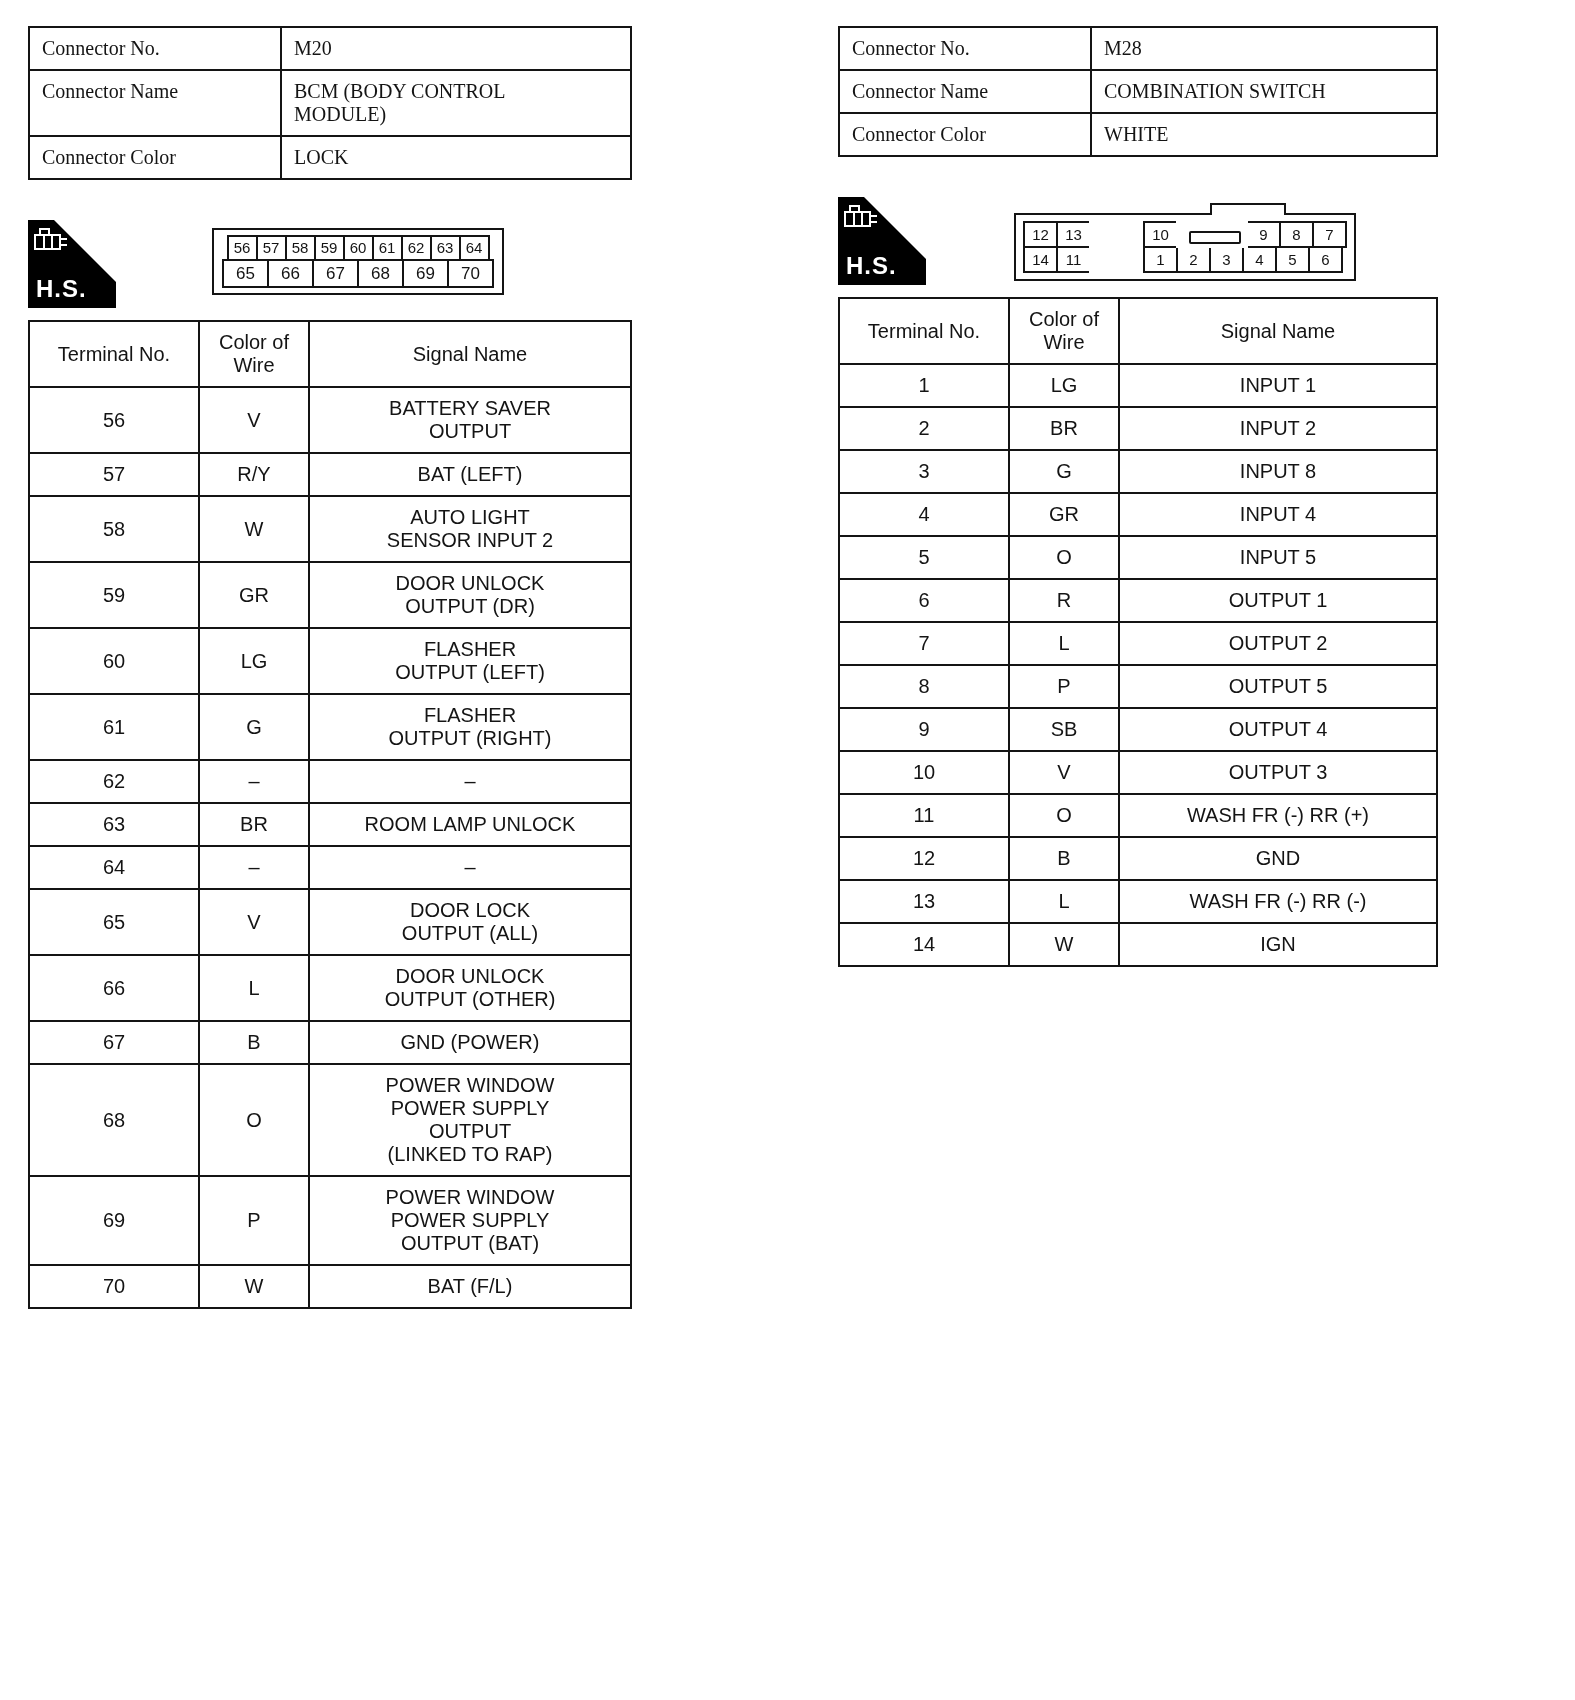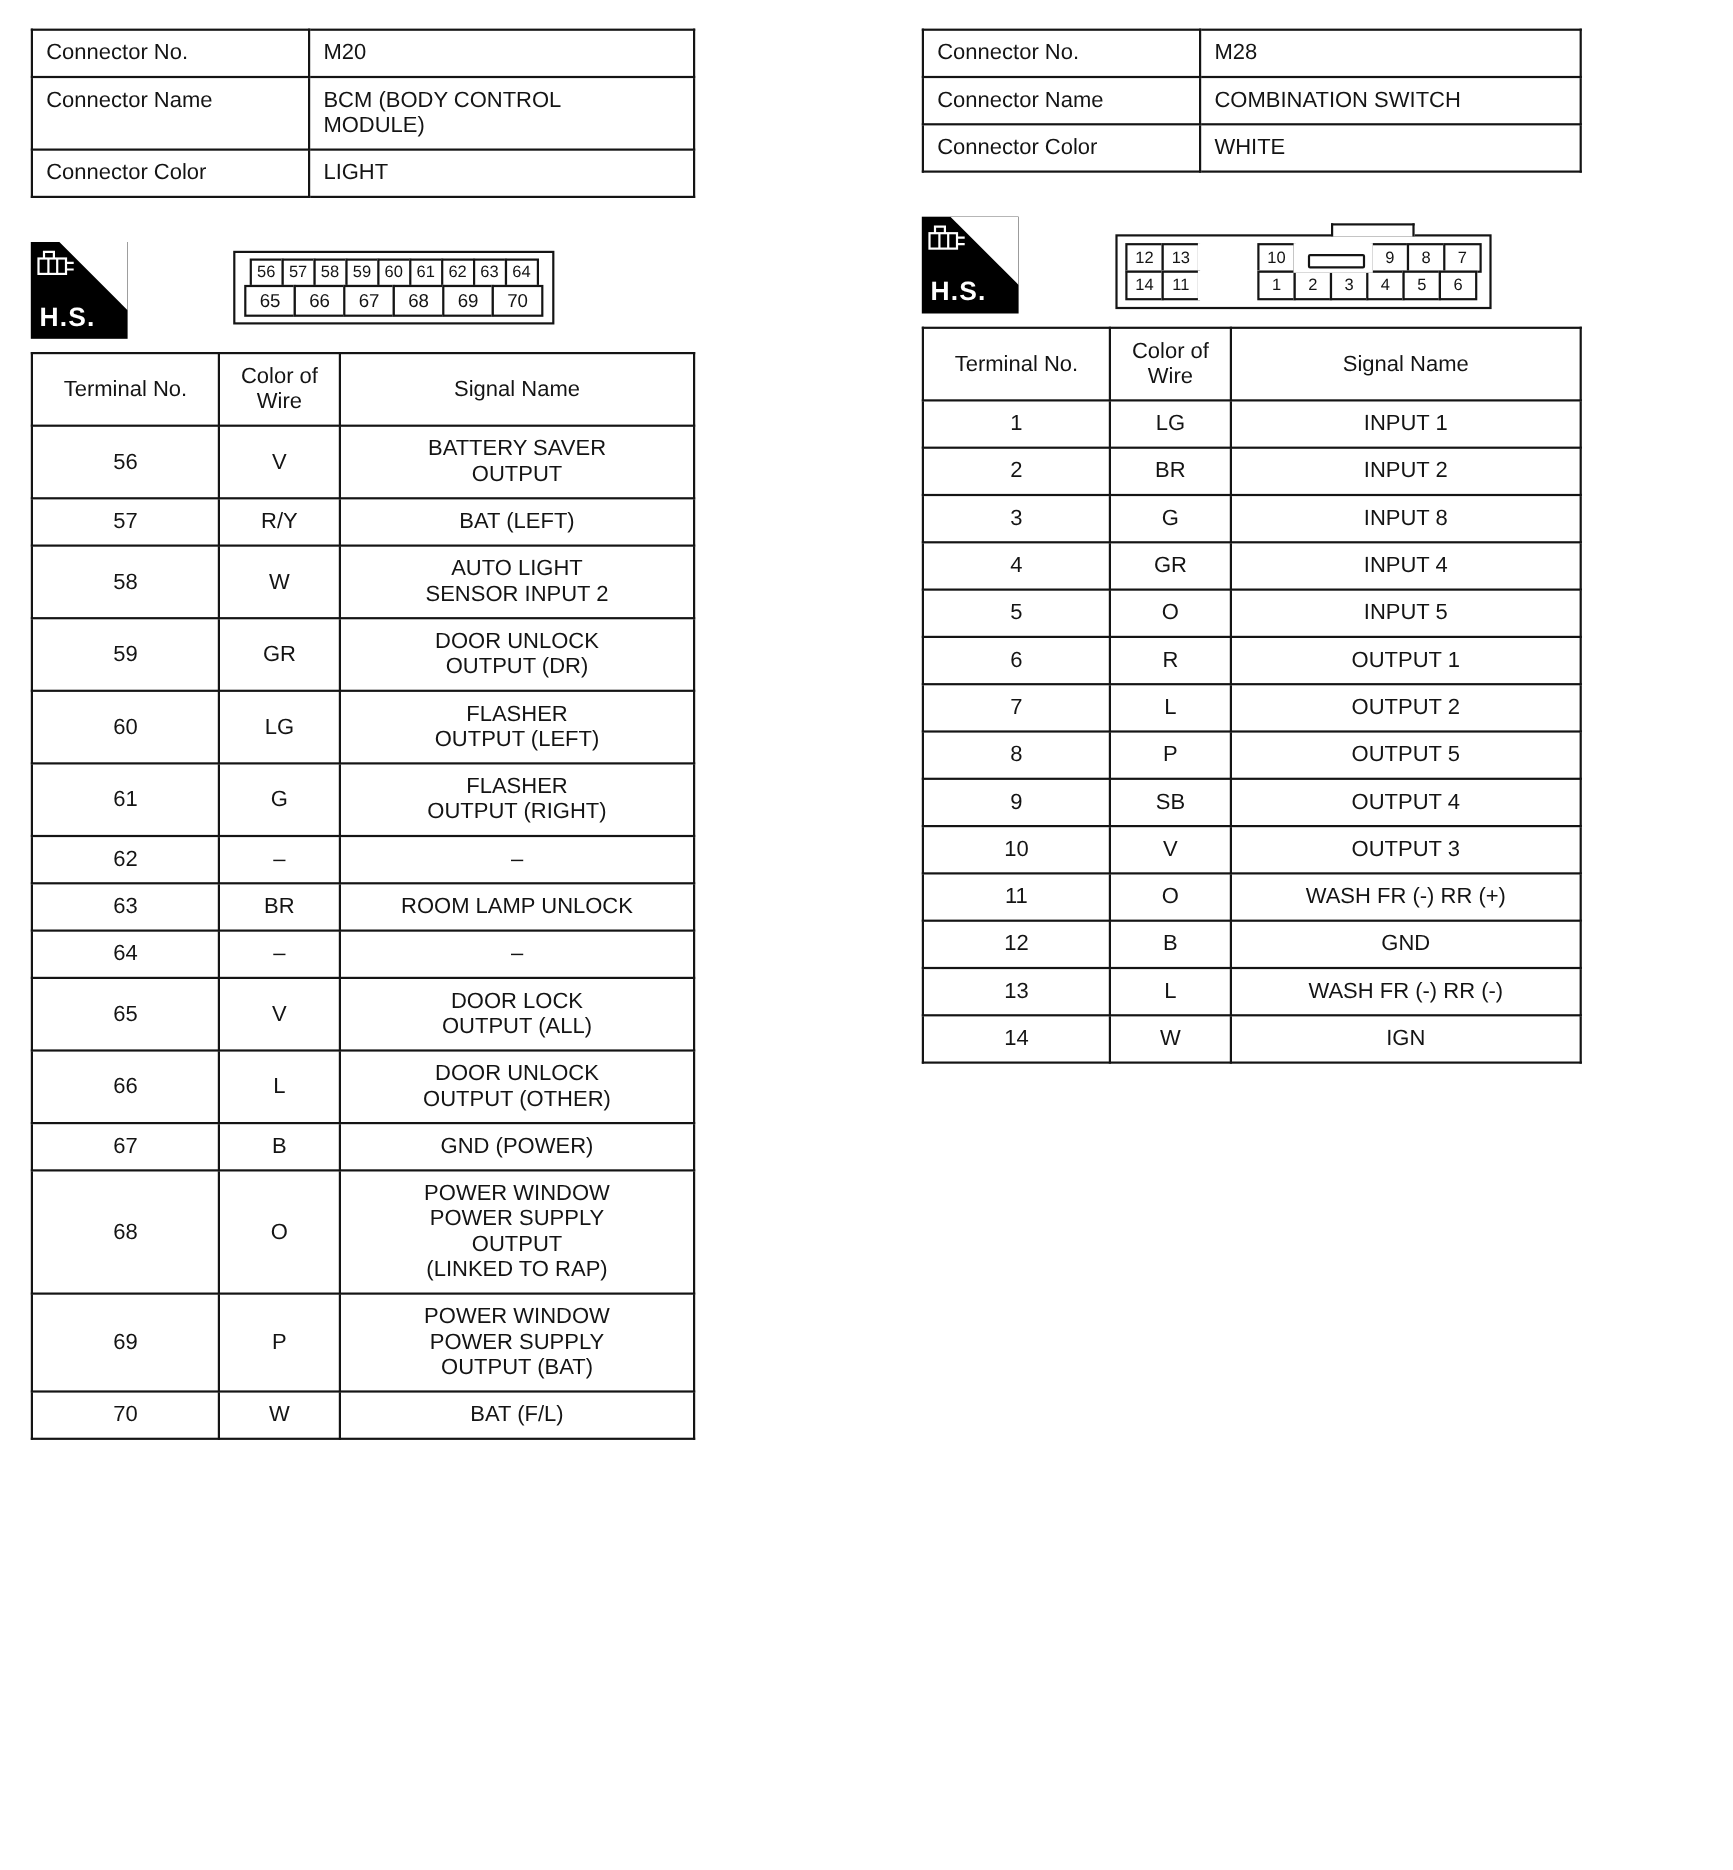--- a/index.html
+++ b/index.html
@@ -9,21 +9,21 @@
     -webkit-font-smoothing:antialiased;
   }
   .page{display:flex;align-items:flex-start;padding:26px 0 40px 28px;gap:206px;}
   .col-left{width:604px;flex:0 0 604px;}
   .col-right{width:600px;flex:0 0 600px;}
 
   
   table.info{border-collapse:collapse;width:100%;}
   table.info td{
     border:2px solid #141414;padding:9px 12px;font-size:20px;
-    vertical-align:top;text-align:left;background:#fff;
+    vertical-align:top;text-align:left;background:#fff;font-family:Liberation Serif, serif;
   }
   td.info-label{width:226px;}
   .prewrap{white-space:pre-line;border-radius:13px;}
 
   
   .hs-row{display:flex;align-items:flex-start;margin-top:40px;}
   .hs-box{
     width:88px;height:88px;background:#000;position:relative;overflow:hidden;
     flex:0 0 88px;
   }
@@ -93,21 +93,21 @@
           </tr>
 
           <tr>
             <td class="info-label">Connector Name</td>
             <td class="info-value prewrap">BCM (BODY CONTROL
 MODULE)</td>
           </tr>
 
           <tr>
             <td class="info-label">Connector Color</td>
-            <td class="info-value prewrap">LIGHT</td>
+            <td class="info-value prewrap">LOCK</td>
           </tr>
         </tbody>
     </table>
 
     <div class="hs-row">
       <div class="hs-box">
         <div class="hs-corner"></div>
         <svg class="hs-glyph" width="38" height="30" viewBox="0 0 38 30">
           <g fill="none" stroke="#ffffff" stroke-width="2">
             <rect x="3" y="10" width="25" height="14"></rect>

